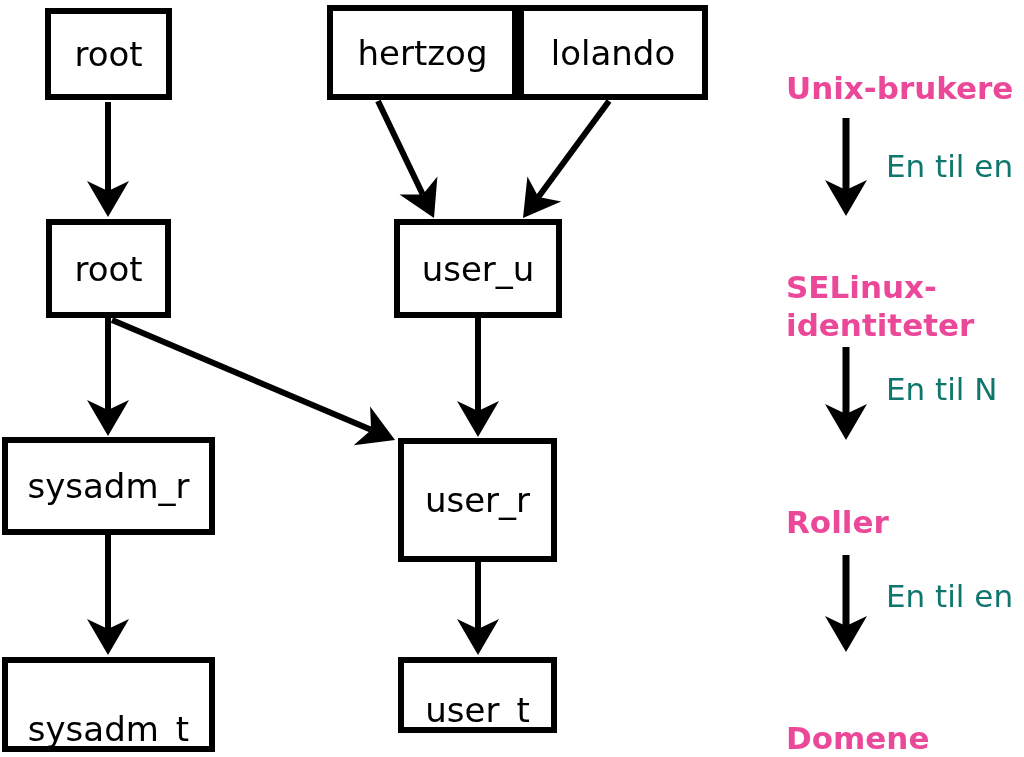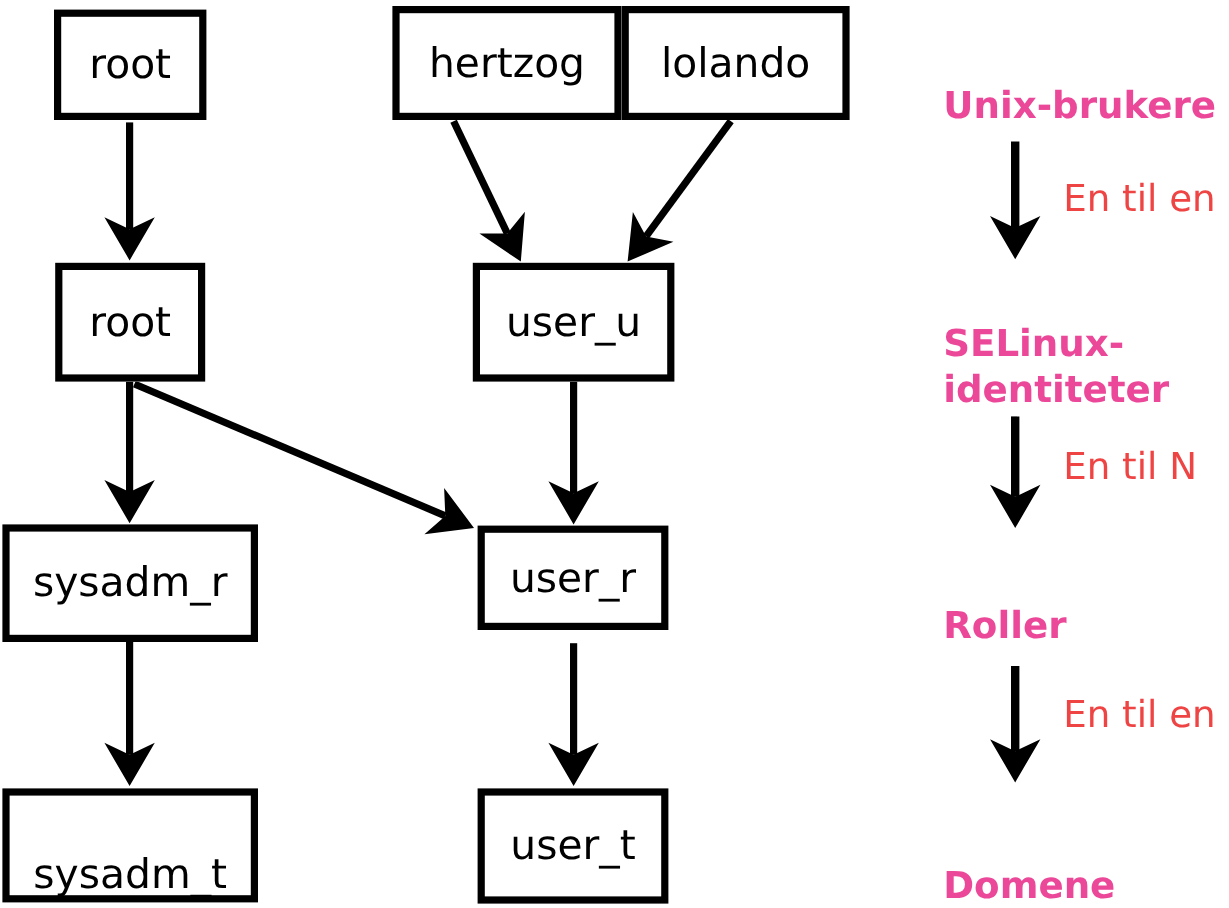--- a/index.html
+++ b/index.html
@@ -11,21 +11,21 @@
   .node{
     position:absolute;box-sizing:border-box;border:6px solid #000;background:#fff;
     display:flex;align-items:center;justify-content:center;
     font-size:34px;line-height:1;color:#000;
   }
   .legend-title{
     position:absolute;font-weight:bold;font-size:31px;line-height:38px;
     white-space:pre-line;color:#ec4899;margin-top:36px;
   }
   .legend-label{
-    position:absolute;font-size:31px;line-height:38px;color:#ef4444;white-space:nowrap;
+    position:absolute;font-size:31px;line-height:38px;color:#0f766e;white-space:nowrap;
   }
 </style>
 </head>
 <body>
 
 <div class="stage">
   <svg id="edge-layer" viewBox="0 0 1024 757" xmlns="http://www.w3.org/2000/svg">
       <g>
         <line x1="108" y1="102" x2="108" y2="191" stroke="#000000" stroke-width="6"></line>
         <polygon points="108.0,217.0 87.0,181.0 108.0,191.0 129.0,181.0" fill="#000000"></polygon>
@@ -83,27 +83,27 @@
       </div>
       <div class="node" style="left: 46px; top: 219px; width: 125px; height: 99px;">
         <span>root</span>
       </div>
       <div class="node" style="left: 394px; top: 219px; width: 168px; height: 99px;">
         <span>user_u</span>
       </div>
       <div class="node" style="left: 2px; top: 437px; width: 213px; height: 98px;">
         <span>sysadm_r</span>
       </div>
-      <div class="node" style="left: 398px; top: 438px; width: 159px; height: 87px;">
+      <div class="node" style="left: 398px; top: 438px; width: 159px; height: 124px;">
         <span>user_r</span>
       </div>
       <div class="node" style="left: 2px; top: 657px; width: 213px; height: 95px; align-items: flex-end;">
         <span>sysadm_t</span>
       </div>
-      <div class="node" style="left: 398px; top: 657px; width: 159px; height: 96px;">
+      <div class="node" style="left: 398px; top: 657px; width: 159px; height: 76px; align-items: flex-end;">
         <span>user_t</span>
       </div>
     </div>
   <div id="legend-layer">
       <div class="legend-title" style="left: 786px; top: 33px;">Unix-brukere</div>
       <div class="legend-title" style="left: 786px; top: 232px;">SELinux-
 identiteter</div>
       <div class="legend-title" style="left: 786px; top: 467px;">Roller</div>
       <div class="legend-title" style="left: 786px; top: 683px;">Domene</div>
       <div class="legend-label" style="left: 886px; top: 147px;">En til en</div>

